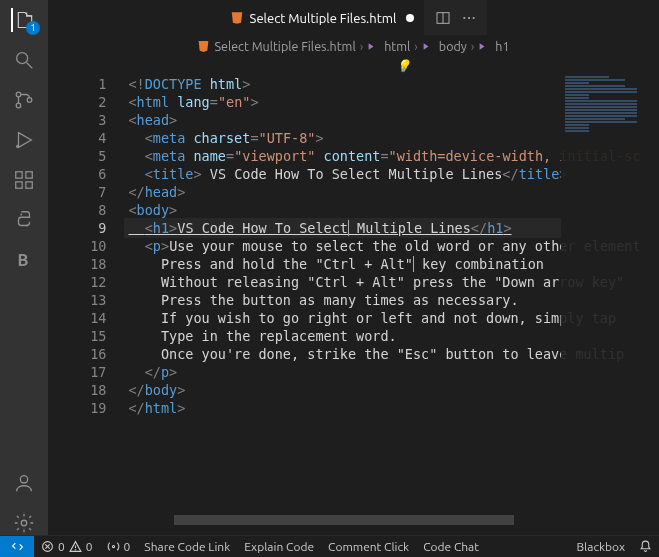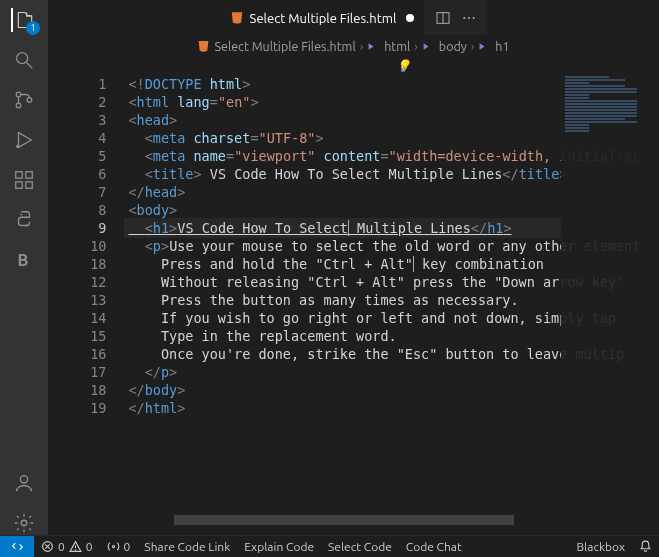--- a/index.html
+++ b/index.html
@@ -350,21 +350,21 @@
         </svg>
       <span>0</span>
     </div>
     <div class="sitem">
         <span>Share Code Link</span>
       </div>
     <div class="sitem">
         <span>Explain Code</span>
       </div>
     <div class="sitem">
-        <span>Select Code</span>
+        <span>Comment Click</span>
       </div>
     <div class="sitem">
         <span>Code Chat</span>
       </div>
     <div class="sspacer"></div>
     <div class="sitem">
         <span>Blackbox</span>
       </div>
     <div class="sitem">
       <svg class="sicon" viewBox="0 0 24 24" fill="none" stroke="#ccc" stroke-width="2">

